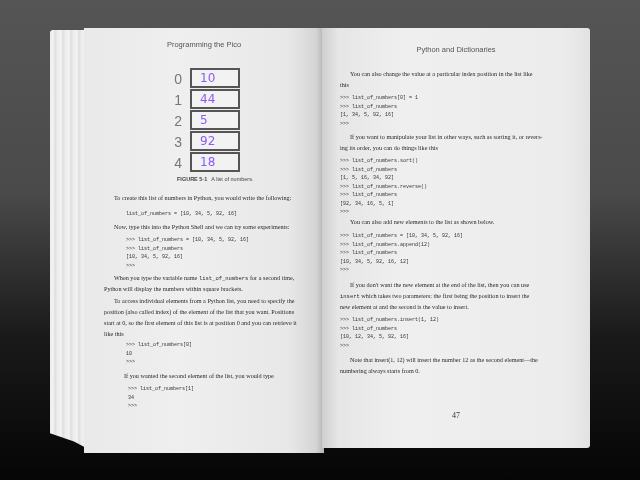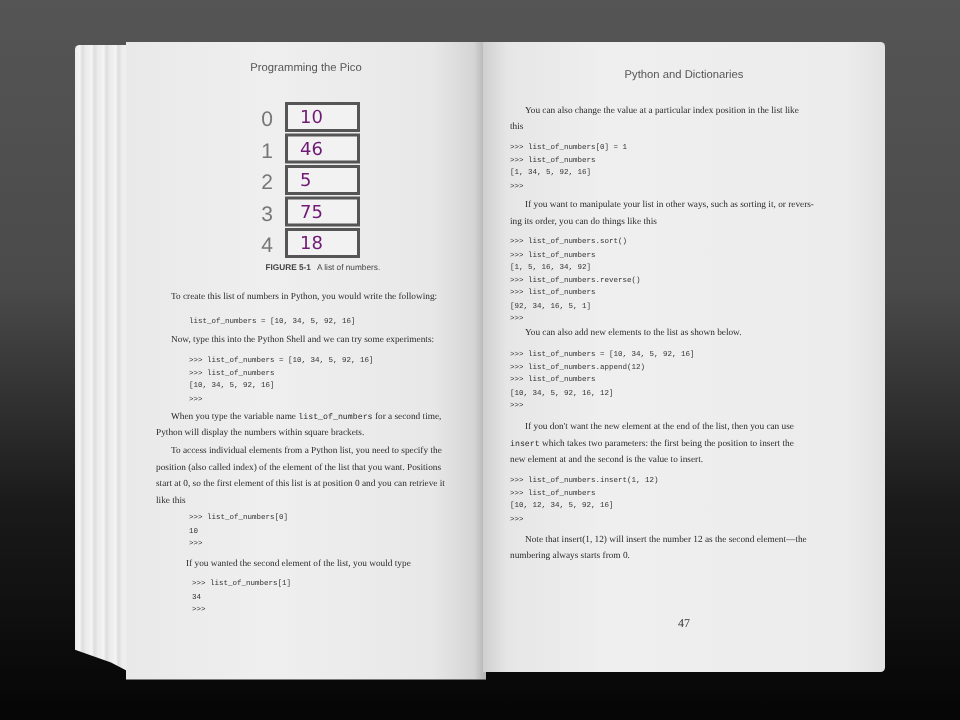--- a/index.html
+++ b/index.html
@@ -38,21 +38,21 @@
     .figure {
       position: absolute; left: 110px; top: 38px;
     }
     .fig-row { display: flex; align-items: center; height: 21px; }
     .fig-idx {
       width: 20px; text-align: right; padding-right: 8px;
       font-family: "Liberation Sans", sans-serif; font-size: 14px; color: #777;
     }
     .fig-cell {
       width: 38px; height: 16px; border: 2px solid #555; margin-top: -1px;
-      font-family: "DejaVu Sans", sans-serif; font-size: 12px; color: #701a75;
+      font-family: "DejaVu Sans", sans-serif; font-size: 12px; color: #8b5cf6;
       display: flex; align-items: center; padding-left: 8px;
       background: #f2f2f2;
     }
     .fig-caption {
       position: absolute; left: 115px; top: 147px; font-size: 5.5px;
       font-family: "Liberation Sans", sans-serif; color: #444; white-space: nowrap;
     }
     .fig-caption b { font-weight: bold; margin-right: 4px; }
     .text {
       position: absolute; font-size: 6.2px; line-height: 11px; color: #2a2a2a;
@@ -78,29 +78,29 @@
   <div class="page page-left">
     <div class="running-head">Programming the Pico</div>
 
     <div class="figure" style="left:78px; top:40px;">
       <div class="fig-row">
         <span class="fig-idx">0</span>
         <span class="fig-cell">10</span>
       </div>
       <div class="fig-row">
         <span class="fig-idx">1</span>
-        <span class="fig-cell">46</span>
+        <span class="fig-cell">44</span>
       </div>
       <div class="fig-row">
         <span class="fig-idx">2</span>
         <span class="fig-cell">5</span>
       </div>
       <div class="fig-row">
         <span class="fig-idx">3</span>
-        <span class="fig-cell">75</span>
+        <span class="fig-cell">92</span>
       </div>
       <div class="fig-row">
         <span class="fig-idx">4</span>
         <span class="fig-cell">18</span>
       </div>
     </div>
     <div class="fig-caption" style="left:93px; top:148px;">
       <b>FIGURE 5-1</b><span>A list of numbers.</span>
     </div>
 

